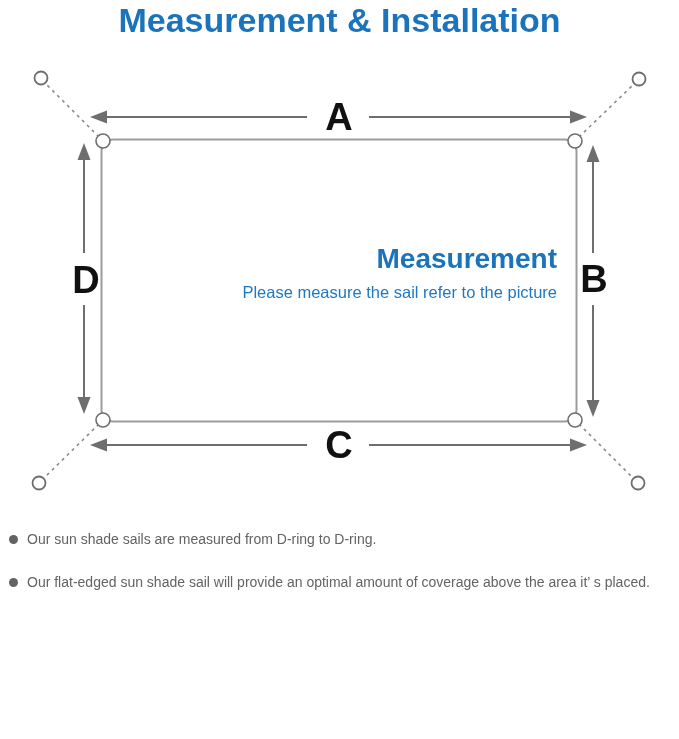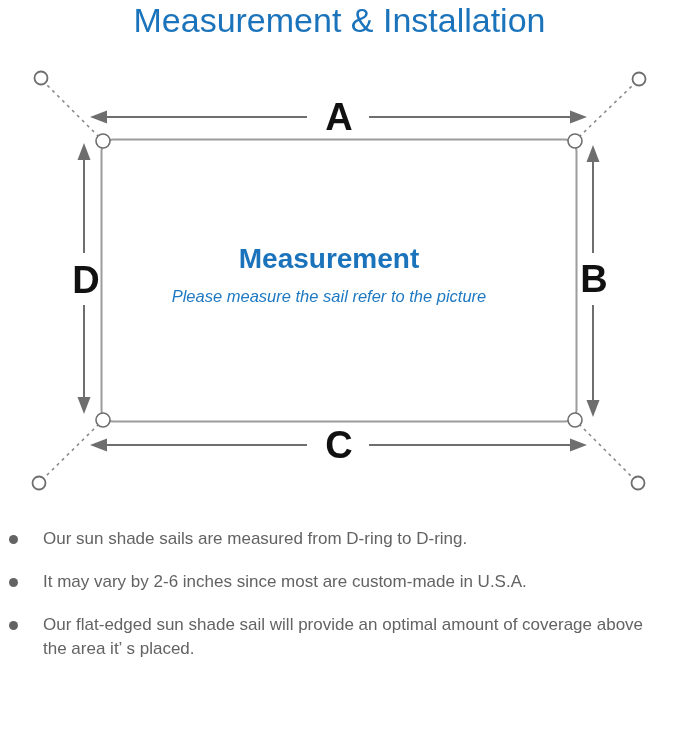--- a/index.html
+++ b/index.html
@@ -6,49 +6,49 @@
   .page{
     position:relative;
     width:679px;height:739px;
     background:#ffffff;
     font-family:"Liberation Sans","DejaVu Sans",sans-serif;
     overflow:hidden;
   }
   .page-title{
     position:absolute;top:0;left:0;width:679px;
     text-align:center;
-    font-size:34px;font-weight:normal;
+    font-size:34px;font-weight:bold;
     color:#1b74bb;
     letter-spacing:0px;
     margin:0;line-height:40px;
   }
   .diagram-svg{position:absolute;top:0;left:0;}
   .dim-label{
     font-family:"Liberation Sans","DejaVu Sans",sans-serif;
     font-weight:bold;font-size:38px;fill:#111111;
   }
   .center-text{
     position:absolute;top:244px;left:101px;width:456px;
-    text-align:center;
+    text-align:right;
   }
   .center-title{
     font-size:28px;font-weight:bold;color:#1b74bb;
     margin:0 0 8px 0;line-height:30px;
   }
   .center-subtitle{
-    font-size:16.5px;color:#1e79c2;margin:12px;line-height:20px;font-style:italic;
+    font-size:16.5px;color:#1e79c2;margin:0;line-height:20px;
   }
   .bullets{
     position:absolute;top:527px;left:8px;width:663px;
   }
   .bullet-item{
     display:flex;align-items:flex-start;
     margin-bottom:19px;
     color:#636363;
-    font-size:17px;line-height:24px;gap:16px;
+    font-size:14px;line-height:24px;
   }
   .bullet-dot{
     flex:0 0 auto;
     width:9px;height:9px;border-radius:50%;
     background:#636363;
     margin:8px 9px 0 1px;
   }
   .bullet-text{flex:1 1 auto;}
 </style>
 </head>
@@ -117,24 +117,20 @@
     <p class="center-subtitle">Please measure the sail refer to the picture</p>
   </div>
 
   <div class="bullets">
 
       <div class="bullet-item">
         <span class="bullet-dot"></span>
         <span class="bullet-text">Our sun shade sails are measured from D-ring to D-ring.</span>
       </div>
 
-      <div class="bullet-item">
-        <span class="bullet-dot"></span>
-        <span class="bullet-text">It may vary by 2-6 inches since most are custom-made in U.S.A.</span>
-      </div>
 
 
 
       <div class="bullet-item">
         <span class="bullet-dot"></span>
         <span class="bullet-text">Our flat-edged sun shade sail will provide an optimal amount of coverage above the area it’ s placed.</span>
       </div>
     </div>
 
 </div>

